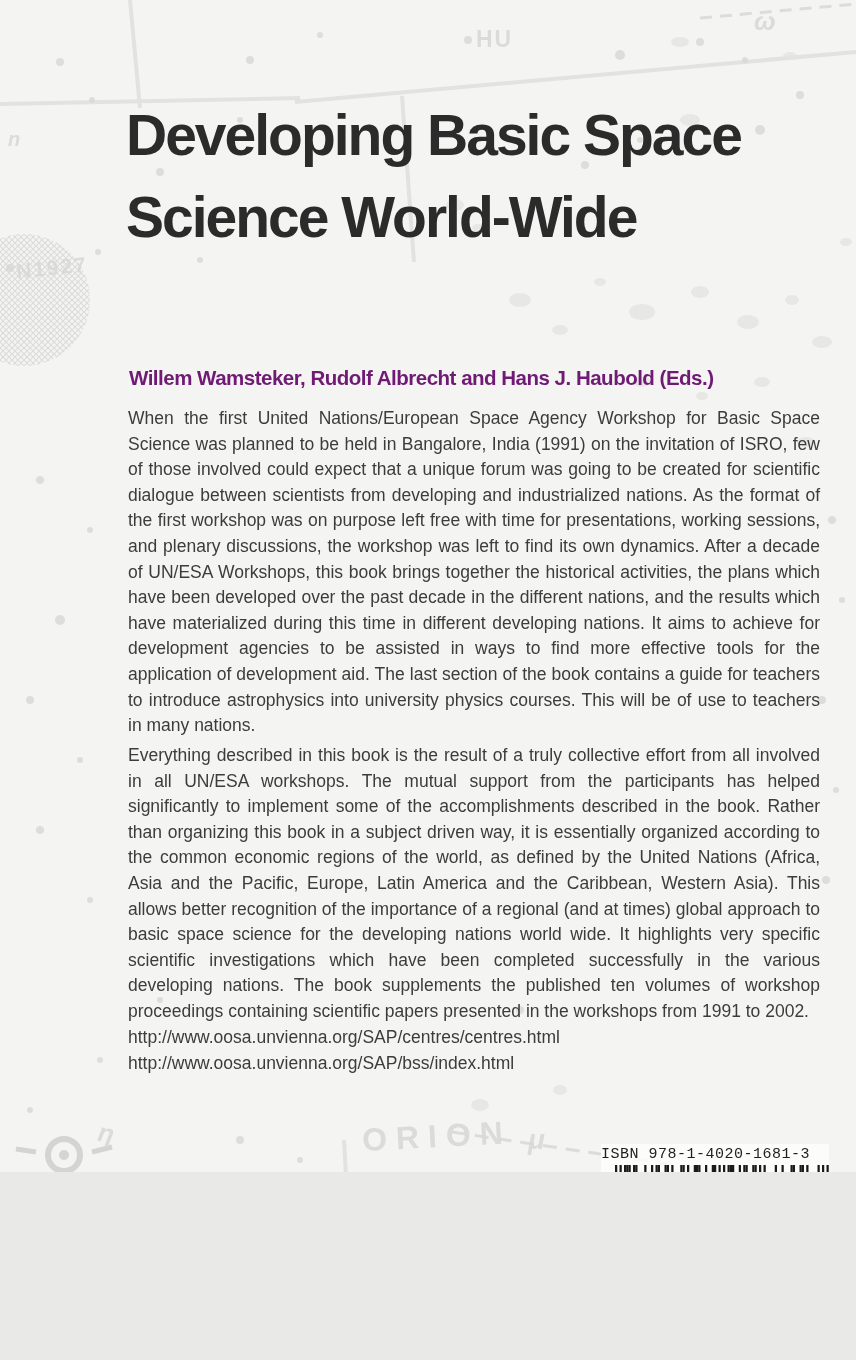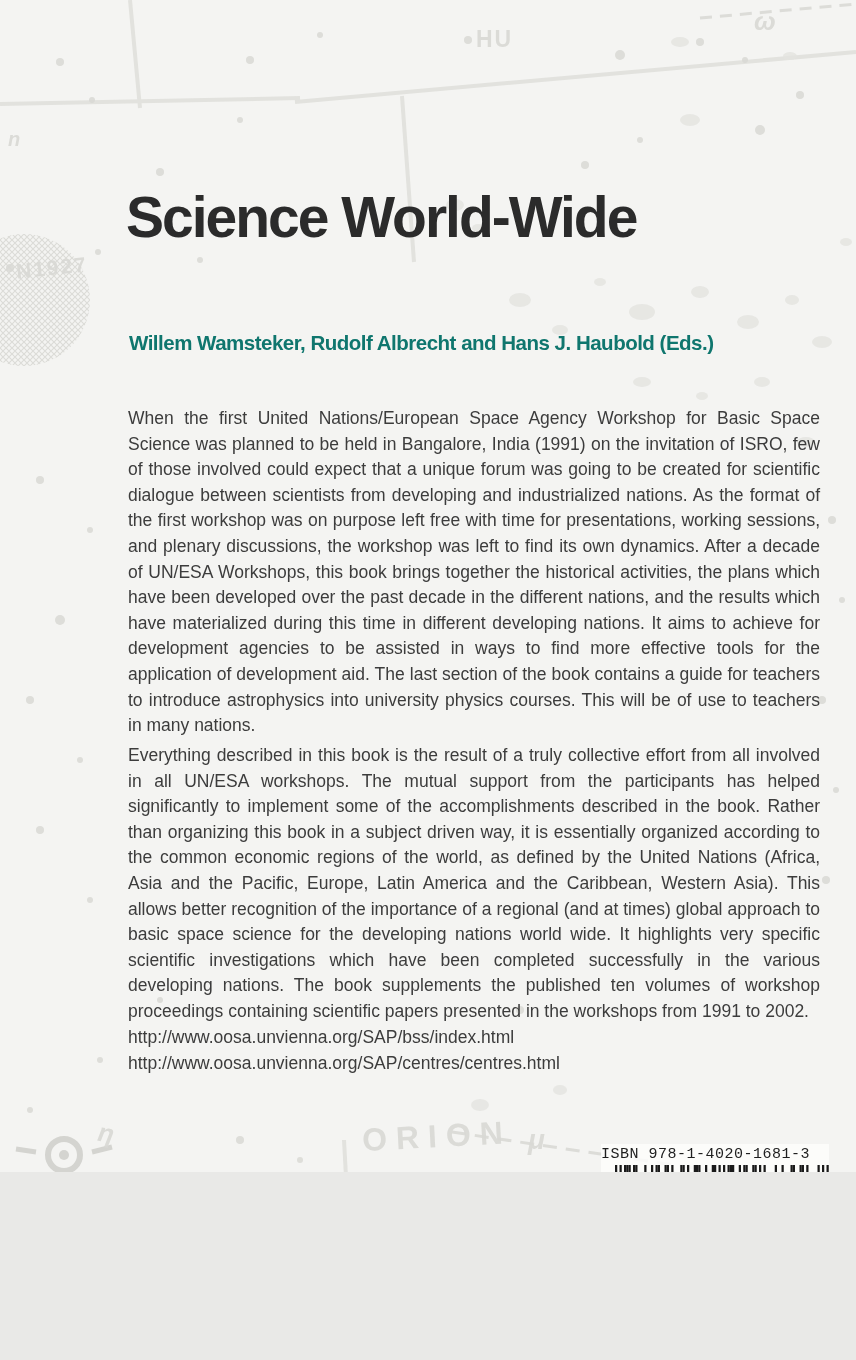--- a/index.html
+++ b/index.html
@@ -22,22 +22,22 @@
   .title{
     position:absolute;left:126px;top:94px;width:716px;margin:0;
     font-size:57px;line-height:82px;letter-spacing:-2px;
     font-weight:700;color:var(--heading);
   }
   .subtitle{
     position:absolute;left:129px;top:274px;margin:0;
     font-size:25px;letter-spacing:-0.3px;font-weight:700;color:var(--heading);
   }
   .editors{
-    position:absolute;left:129px;top:331px;
-    font-size:20.5px;letter-spacing:-0.5px;font-weight:700;color:#0f766e;
+    position:absolute;left:129px;top:366px;
+    font-size:20.5px;letter-spacing:-0.5px;font-weight:700;color:#701a75;
   }
   .para{
     position:absolute;left:128px;width:692px;margin:0;
     font-size:17.5px;line-height:25.6px;text-align:justify;color:var(--text);
   }
   .p1{top:406px;}
   .p2{top:743px;}
   .links{
     position:absolute;left:128px;top:1025px;
     font-size:17.5px;line-height:25.7px;color:var(--text);
@@ -167,32 +167,32 @@
   <span class="wm" style="left:16px;top:256px;font-size:21px;letter-spacing:2px;transform:rotate(-6deg);">N1927</span>
   <span class="wm" style="left:362px;top:1118px;font-size:32px;letter-spacing:9px;transform:rotate(-3deg);">ORION</span>
   <span class="wm" style="left:528px;top:1124px;font-size:28px;font-style:italic;">μ</span>
   <span class="wm" style="left:98px;top:1118px;font-size:26px;font-style:italic;transform:rotate(10deg);">η</span>
   <span class="wm" style="left:700px;top:1298px;font-size:28px;font-style:italic;">ψ</span>
   <span class="wm" style="left:4px;top:1224px;font-size:21px;transform:rotate(-14deg);">3-5-7</span>
   <span class="wm" style="left:2px;top:1250px;font-size:22px;transform:rotate(-10deg);">92</span>
   <span class="wm" style="left:0px;top:1282px;font-size:20px;transform:rotate(-8deg);">3.2</span>
   <span class="wm" style="left:8px;top:128px;font-size:20px;font-style:italic;">n</span>
 
-  <h1 class="title"><br><span>Science World-Wide</span></h1>
+  <h1 class="title"><span>Developing Basic Space</span><br><span>Science World-Wide</span></h1>
 
 
   <div class="editors">Willem Wamsteker, Rudolf Albrecht and Hans J. Haubold (Eds.)</div>
 
   <p class="para p1">When the first United Nations/European Space Agency Workshop for Basic Space Science was planned to be held in Bangalore, India (1991) on the invitation of ISRO, few of those involved could expect that a unique forum was going to be created for scientific dialogue between scientists from developing and industrialized nations. As the format of the first workshop was on purpose left free with time for presentations, working sessions, and plenary discussions, the workshop was left to find its own dynamics. After a decade of UN/ESA Workshops, this book brings together the historical activities, the plans which have been developed over the past decade in the different nations, and the results which have materialized during this time in different developing nations. It aims to achieve for development agencies to be assisted in ways to find more effective tools for the application of development aid. The last section of the book contains a guide for teachers to introduce astrophysics into university physics courses. This will be of use to teachers in many nations.</p>
 
   <p class="para p2">Everything described in this book is the result of a truly collective effort from all involved in all UN/ESA workshops. The mutual support from the participants has helped significantly to implement some of the accomplishments described in the book. Rather than organizing this book in a subject driven way, it is essentially organized according to the common economic regions of the world, as defined by the United Nations (Africa, Asia and the Pacific, Europe, Latin America and the Caribbean, Western Asia). This allows better recognition of the importance of a regional (and at times) global approach to basic space science for the developing nations world wide. It highlights very specific scientific investigations which have been completed successfully in the various developing nations. The book supplements the published ten volumes of workshop proceedings containing scientific papers presented in the workshops from 1991 to 2002.</p>
 
   <div class="links">
+    <div>http://www.oosa.unvienna.org/SAP/centres/centres.html</div>
     <div>http://www.oosa.unvienna.org/SAP/bss/index.html</div>
-    <div>http://www.oosa.unvienna.org/SAP/centres/centres.html</div>
   </div>
 
   <div class="isbn-block">
     <div class="isbn-label">ISBN 978-1-4020-1681-3</div>
     <div class="barcode">
         <svg width="228" height="110" viewBox="0 0 228 110">
           <rect x="14.00" y="0" width="2.25" height="89" fill="#1a1a1a"></rect>
           <rect x="18.50" y="0" width="2.25" height="89" fill="#1a1a1a"></rect>
           <rect x="23.00" y="0" width="2.25" height="78" fill="#1a1a1a"></rect>
           <rect x="25.25" y="0" width="2.25" height="78" fill="#1a1a1a"></rect>

